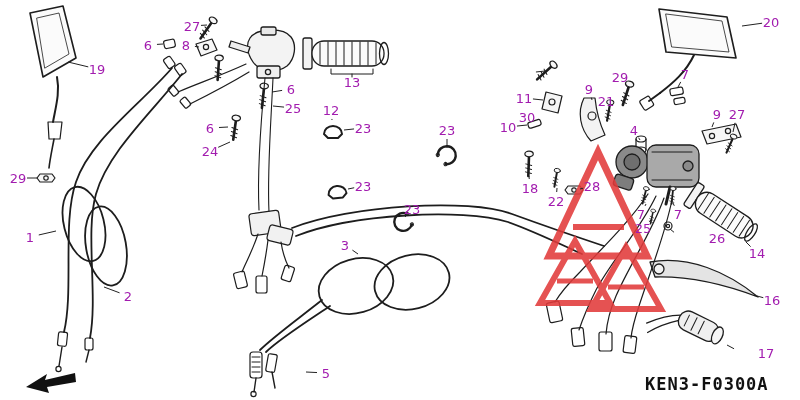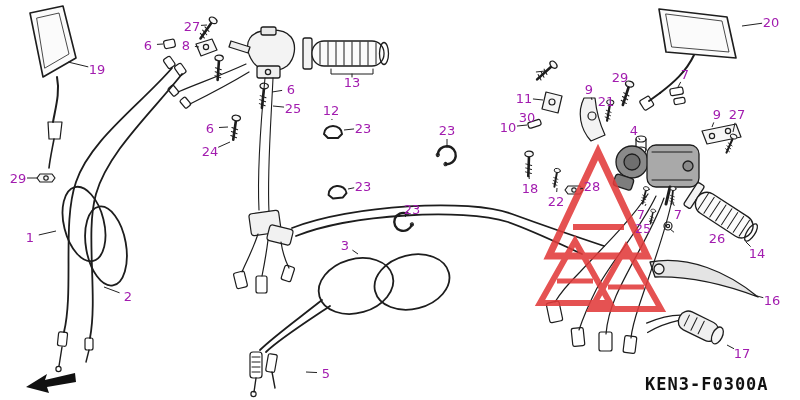--- a/index.html
+++ b/index.html
@@ -314,21 +314,21 @@
       <div class="callout" style="left: 737px; top: 114px;">27</div>
       <div class="callout" style="left: 530px; top: 188px;">18</div>
       <div class="callout" style="left: 556px; top: 201px;">22</div>
       <div class="callout" style="left: 592px; top: 186px;">28</div>
       <div class="callout" style="left: 641px; top: 214px;">7</div>
       <div class="callout" style="left: 643px; top: 228px;">25</div>
       <div class="callout" style="left: 678px; top: 214px;">7</div>
       <div class="callout" style="left: 681px; top: 238px; margin-left: 36px;">26</div>
       <div class="callout" style="left: 757px; top: 253px;">14</div>
       <div class="callout" style="left: 772px; top: 300px;">16</div>
-      <div class="callout" style="left: 742px; top: 353px;">17</div>
+      <div class="callout" style="left: 766px; top: 353px;">17</div>
     </div>
 
   <div class="fr-block">
     <svg width="56" height="32" viewBox="0 0 56 32">
       <path d="M2,23 L23,10 L21,16 L51,9 L52,18 L23,23 L25,29 Z" fill="#111"></path>
     </svg>
     <span class="fr-label">FR.</span>
   </div>
 
   <div class="diagram-code">KEN3-F0300A</div>

